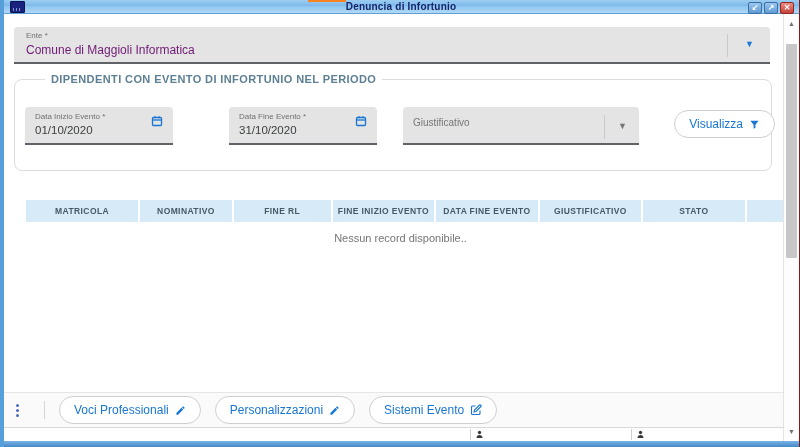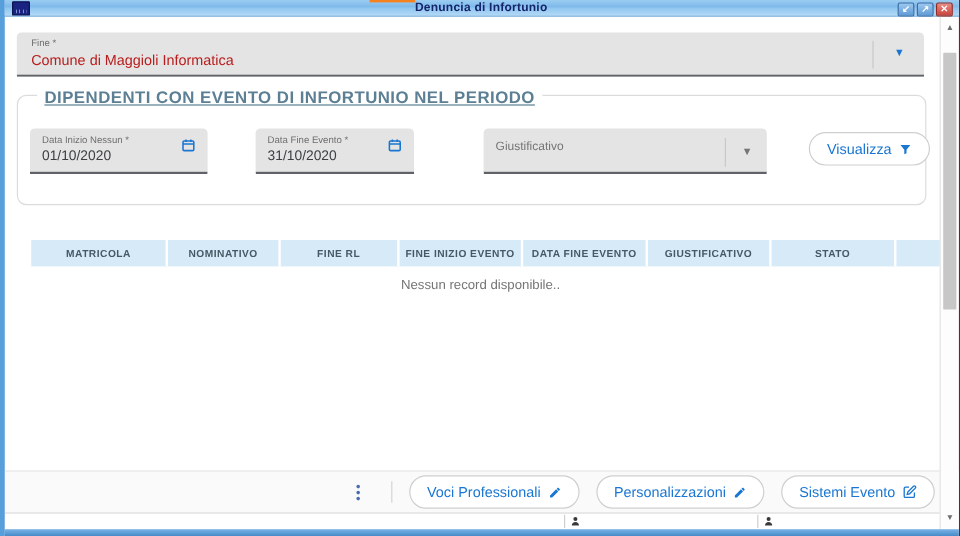--- a/index.html
+++ b/index.html
@@ -61,44 +61,44 @@
   
   .content{ position:absolute; left:0; right:16px; top:14px; bottom:6px; background:#fff; }
 
   
   .ente-field{
     position:absolute; left:10px; top:13px; width:756px; height:37px;
     background:#e4e4e4; border-radius:4px 4px 0 0;
     border-bottom:2px solid #5f6368; cursor:pointer;
   }
   .ente-field .flabel{ position:absolute; left:12px; top:4px; font-size:8px; color:#6f6f6f; }
-  .ente-field .fvalue{ position:absolute; left:12px; top:16px; font-size:12px; color:#b91c1c; }
+  .ente-field .fvalue{ position:absolute; left:12px; top:16px; font-size:12px; color:#701a75; }
   .ente-field .sep{ position:absolute; right:42px; top:7px; bottom:5px; width:1px; background:#c9c9c9; }
   .ente-field .dd{ position:absolute; right:16px; top:12px; font-size:9px; color:#1976d2; }
 
   
   .filters-fieldset{
     position:absolute; left:10px; top:65px; width:758px; height:92px;
     border:1px solid #dcdcdc; border-radius:8px;
   }
   .filters-legend{
-    position:absolute; left:16px; top:-7px; background:#fff; padding:0 6px;
-    font-size:14px; font-weight:600; color:#5c7f94; letter-spacing:0.4px;text-decoration:underline;
+    position:absolute; left:30px; top:-7px; background:#fff; padding:0 6px;
+    font-size:11px; font-weight:600; color:#5c7f94; letter-spacing:0.4px;
   }
 
   .mat-field{
     position:absolute; background:#e4e4e4; border-radius:4px 4px 0 0;
     border-bottom:2px solid #5f6368; cursor:pointer; height:38px;
   }
   .mat-field .flabel{ position:absolute; left:10px; top:5px; font-size:8px; color:#6f6f6f; white-space:nowrap; }
   .mat-field .fvalue{ position:absolute; left:10px; top:17px; font-size:11.5px; color:#3c4043; }
   .date-field .cal{ position:absolute; right:10px; top:8px; }
 
   .field-inizio{ left:10px; top:27px; width:148px; }
-  .field-fine{ left:198px; top:27px; width:132px; }
+  .field-fine{ left:214px; top:27px; width:148px; }
   .field-giust{ left:388px; top:27px; width:236px; }
   .field-giust .flabel{ font-size:10px; top:10px; color:#757575; }
   .field-giust .sep{ position:absolute; right:34px; top:8px; bottom:4px; width:1px; background:#c9c9c9; }
   .field-giust .dd{ position:absolute; right:12px; top:14px; font-size:9px; color:#757575; }
 
   .pill-btn{
     display:inline-flex; align-items:center; gap:6px; justify-content:center;
     border:1px solid #cfcfcf; border-radius:15px; background:#fff;
     color:#1976d2; font-size:12px; padding:0 14px; height:28px; cursor:pointer;
     font-family:"Liberation Sans", sans-serif;
@@ -115,21 +115,21 @@
   }
   .grid-header .cell:last-child{ border-right:none; }
   .c0{ width:15.0%; } .c1{ width:12.3%; } .c2{ width:13.0%; } .c3{ width:13.6%; }
   .c4{ width:13.6%; } .c5{ width:13.6%; } .c6{ width:13.6%; } .c7{ flex:1; }
   .grid-empty{ text-align:center; padding-top:10px; font-size:11px; color:#757575; }
 
   
   .footer-toolbar{
     position:absolute; left:0; right:-16px; top:378px; height:35px;
     background:#fafafa; border-top:1px solid #e6e6e6;
-    display:flex; align-items:center; justify-content:flex-end; gap:14px; padding-right:20px;
+    display:flex; align-items:center; justify-content:flex-start; gap:14px; padding-right:20px;
   }
   .dots-btn{ width:26px; height:26px; border:none; background:transparent; cursor:pointer;
     display:flex; flex-direction:column; align-items:center; justify-content:center; gap:2px; }
   .dots-btn i{ width:3px; height:3px; border-radius:50%; background:#4a6cb3; }
   .toolbar-sep{ width:1px; height:18px; background:#d5d5d5; }
 
   
   .status-row{
     position:absolute; left:0; right:-16px; top:413px; height:14px; background:#fff;
     border-top:1px solid #d9d9d9;
@@ -151,31 +151,31 @@
       <div class="win-btn">↙</div>
       <div class="win-btn">↗</div>
       <div class="win-btn close">✕</div>
     </div>
   </div>
   <div class="top-accent"></div>
 
   <div class="content">
 
     <div class="ente-field">
-      <span class="flabel">Fine *</span>
+      <span class="flabel">Ente *</span>
       <span class="fvalue">Comune di Maggioli Informatica</span>
       <span class="sep"></span>
       <span class="dd">▼</span>
     </div>
 
     <div class="filters-fieldset">
       <span class="filters-legend">DIPENDENTI CON EVENTO DI INFORTUNIO NEL PERIODO</span>
 
       <div class="mat-field date-field field-inizio">
-        <span class="flabel">Data Inizio Nessun *</span>
+        <span class="flabel">Data Inizio Evento *</span>
         <span class="cal">
           <svg class="ic" width="12" height="12" viewBox="0 0 24 24" fill="none" stroke="#1976d2" stroke-width="2.6">
             <rect x="3" y="5" width="18" height="16" rx="2"></rect>
               <line x1="3" y1="10" x2="21" y2="10"></line>
             <line x1="8" y1="2.5" x2="8" y2="6.5"></line>
               <line x1="16" y1="2.5" x2="16" y2="6.5"></line>
           </svg>
         </span>
         <span class="fvalue">01/10/2020</span>
       </div>

